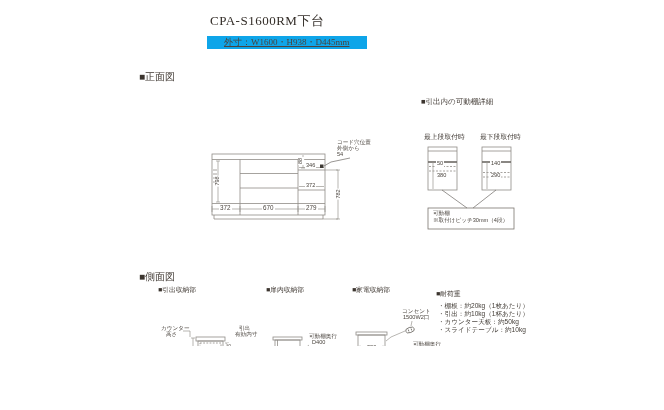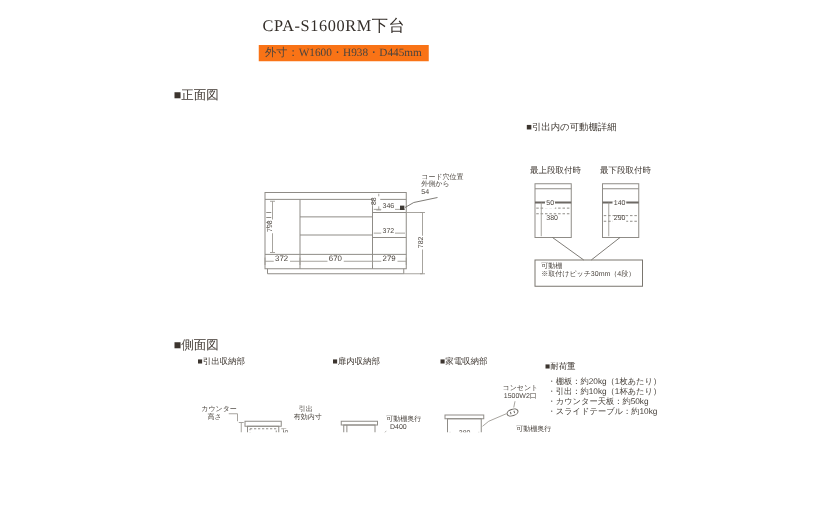--- a/index.html
+++ b/index.html
@@ -1,21 +1,21 @@
 <!DOCTYPE html>
 <html><head>
 <meta charset="utf-8">
 <style>
   html,body{margin:0;padding:0;background:#fff;}
   .canvas{position:relative;width:664px;height:346px;background:#ffffff;overflow:hidden;
           font-family:"Liberation Sans",sans-serif;color:#46403a;}
   .lbl{position:absolute;white-space:nowrap;line-height:1.05;}
   .serif{font-family:"Liberation Serif",serif;}
   .t-title{font-size:13px;color:#332d28;letter-spacing:.5px;}
-  .t-sub{font-size:9px;background:#f97316;padding:2px 5px;color:#4a443e;}
+  .t-sub{font-size:9px;background:#0ea5e9;padding:2px 17px;color:#4a443e;text-decoration:underline;}
   .t-sec{font-size:10px;color:#3c352f;}
   .t-sec2{font-size:7.5px;color:#3c352f;}
   .t-sec3{font-size:6.8px;color:#3c352f;}
   .t-dim{font-size:6.3px;color:#4a443e;background:#fff;padding:0 1px;}
   .t-tiny{font-size:5.6px;color:#4a443e;background:#fff;padding:0 1px;}
   .t-note{font-size:6.6px;color:#46403a;}
   .rot{transform:rotate(-90deg);transform-origin:center center;}
   svg{position:absolute;left:0;top:0;}
 </style>
 </head>

